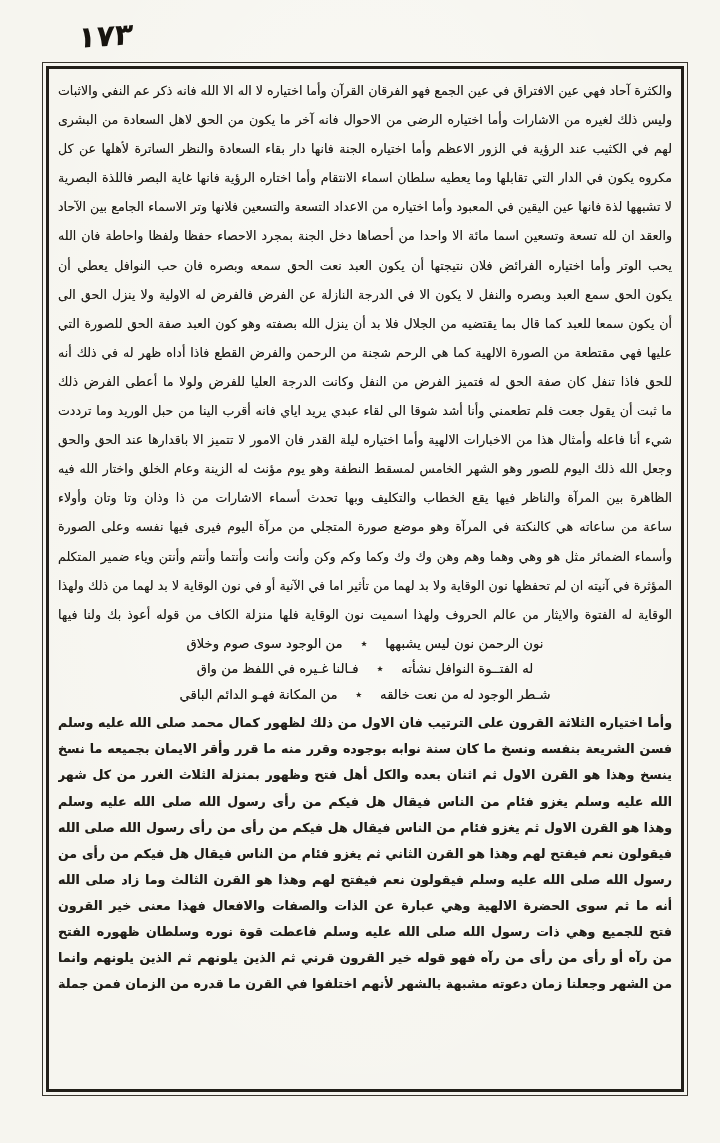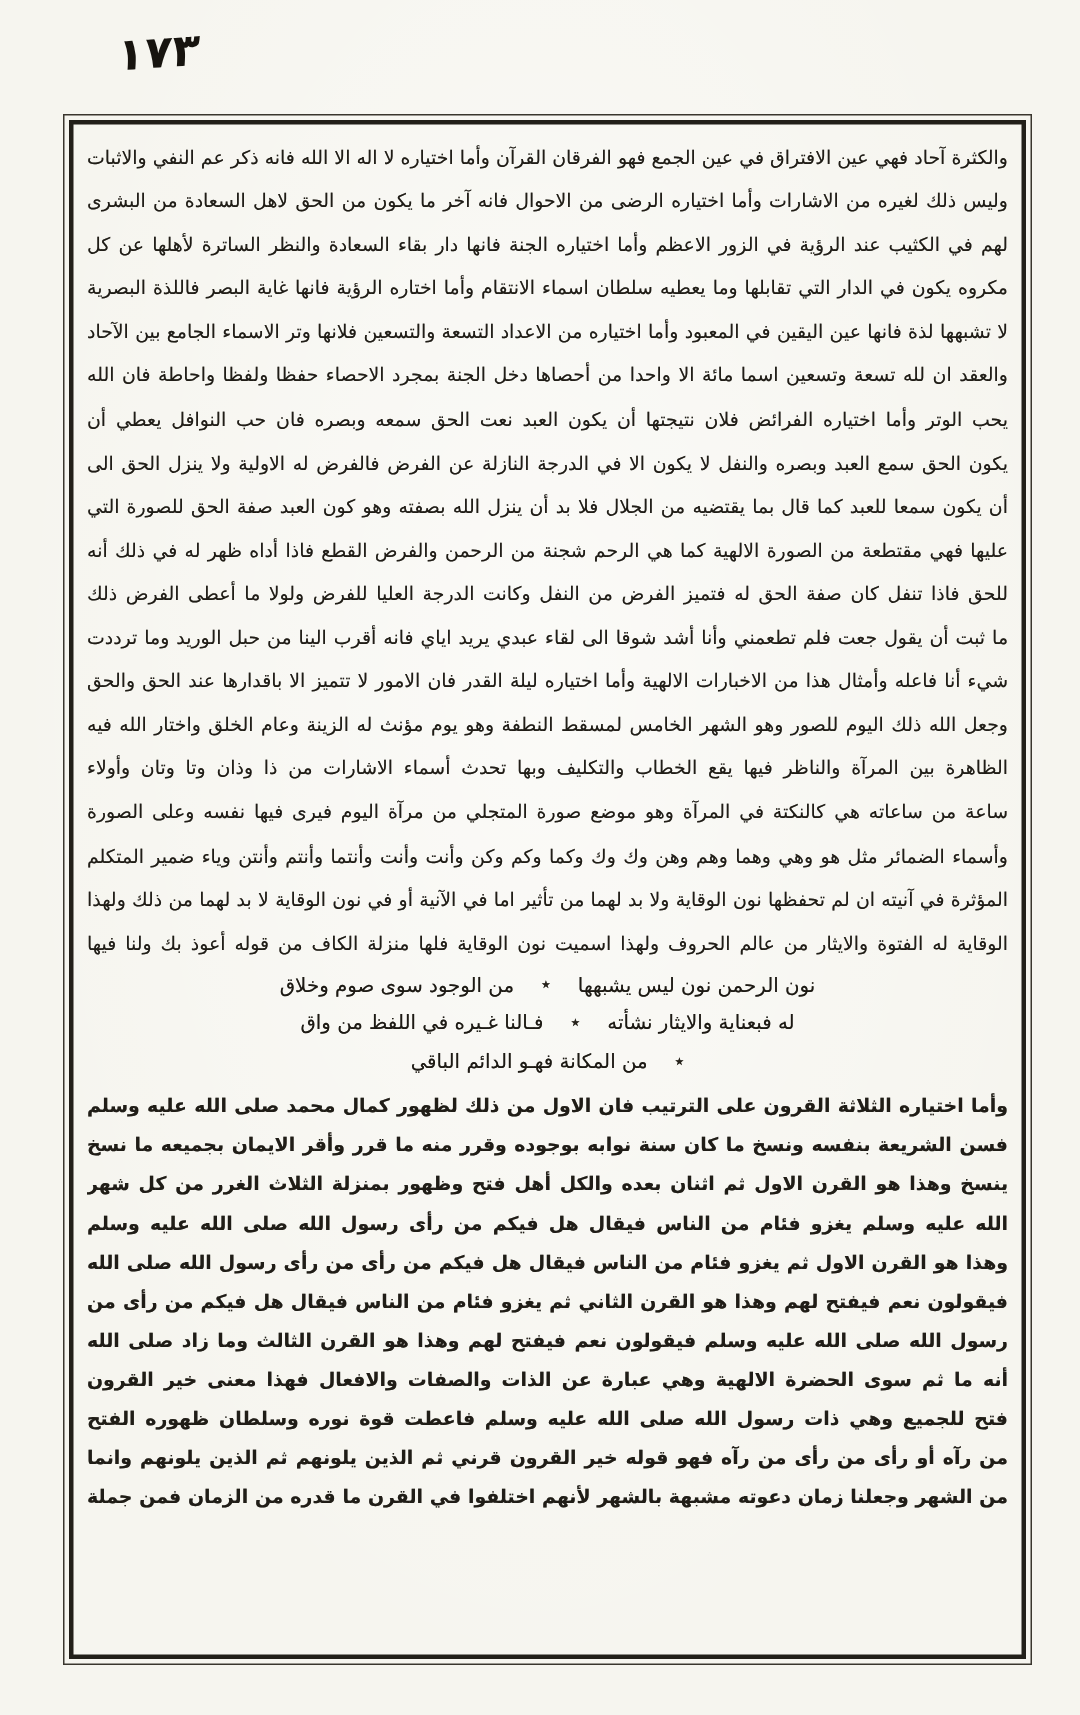--- a/index.html
+++ b/index.html
@@ -15,21 +15,21 @@
       radial-gradient(ellipse at 50% 40%, rgba(255,255,255,.55), rgba(0,0,0,0) 70%),
       #f6f5ef;
   }
   .page-number{
     position:absolute;top:18px;left:78px;
     font-size:30px;font-weight:bold;color:#17140f;
     transform:rotate(-4deg) skewX(-8deg);
     letter-spacing:1px;
   }
   .frame{
-    position:absolute;left:42px;top:76px;width:646px;height:1034px;
+    position:absolute;left:42px;top:62px;width:646px;height:1034px;
     border:1.5px solid #3a362e;
     box-sizing:border-box;
     padding:3px;
     background:transparent;
   }
   .frame-inner{
     width:100%;height:100%;
     border:3px solid #221f19;
     box-sizing:border-box;
     padding:7px 9px 0 9px;
@@ -93,25 +93,26 @@
       <div class="line">المؤثرة في آنيته ان لم تحفظها نون الوقاية ولا بد لهما من تأثير اما في الآنية أو في نون الوقاية لا بد لهما من ذلك ولهذا نون</div>
       <div class="line">الوقاية له الفتوة والايثار من عالم الحروف ولهذا اسميت نون الوقاية فلها منزلة الكاف من قوله أعوذ بك ولنا فيها</div>
 
       <div class="poem">
         <div class="poem-line">
           <span>نون الرحمن نون ليس يشبهها</span>
           <span class="orn">٭</span>
           <span>من الوجود سوى صوم وخلاق</span>
         </div>
         <div class="poem-line">
-          <span>له فبعناية والايثار نشأته</span>
+          <span>له الفتــوة النوافل نشأته</span>
           <span class="orn">٭</span>
           <span>فـالنا غـيره في اللفظ من واق</span>
         </div>
         <div class="poem-line">
+          <span>شـطر الوجود له من نعت خالقه</span>
           <span class="orn">٭</span>
           <span>من المكانة فهـو الدائم الباقي</span>
         </div>
       </div>
 
       <div class="line tight">وأما اختياره الثلاثة القرون على الترتيب فان الاول من ذلك لظهور كمال محمد صلى الله عليه وسلم غيبا وشهادة</div>
       <div class="line tight">فسن الشريعة بنفسه ونسخ ما كان سنة نوابه بوجوده وقرر منه ما قرر وأقر الايمان بجميعه ما نسخ منه وما لم</div>
       <div class="line tight">ينسخ وهذا هو القرن الاول ثم اثنان بعده والكل أهل فتح وظهور بمنزلة الثلاث الغرر من كل شهر يقول صلى</div>
       <div class="line tight">الله عليه وسلم يغزو فئام من الناس فيقال هل فيكم من رأى رسول الله صلى الله عليه وسلم فيقولون نعم فيفتح لهم</div>
       <div class="line tight">وهذا هو القرن الاول ثم يغزو فئام من الناس فيقال هل فيكم من رأى من رأى رسول الله صلى الله عليه وسلم</div>

